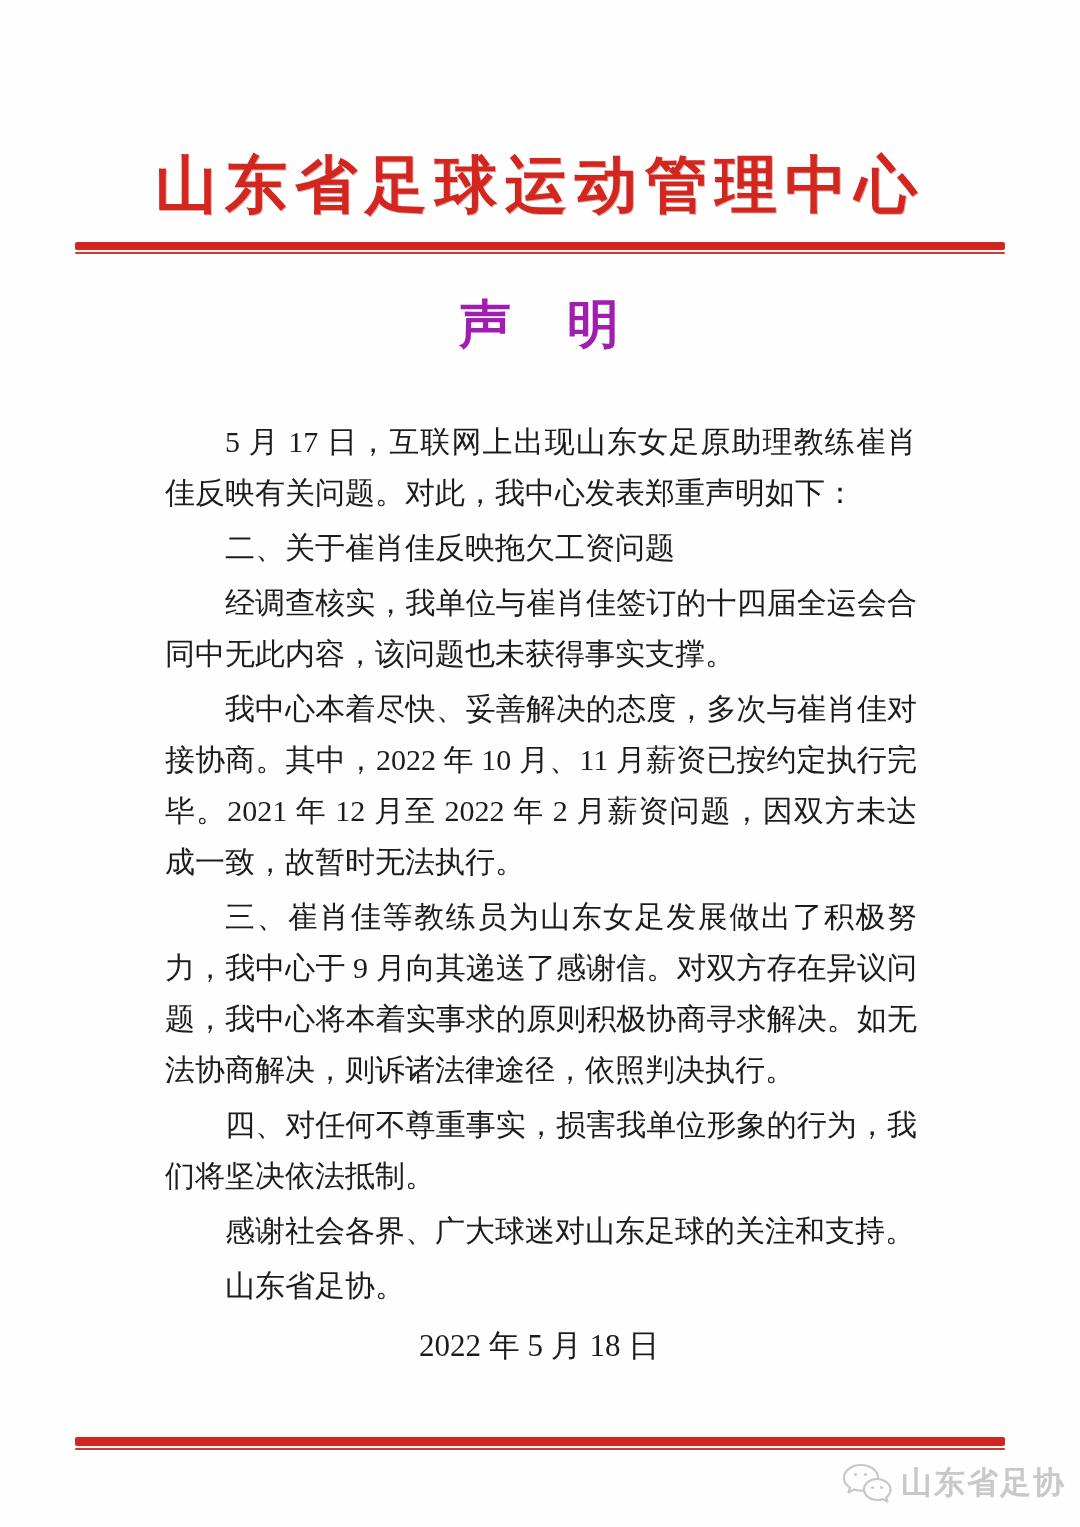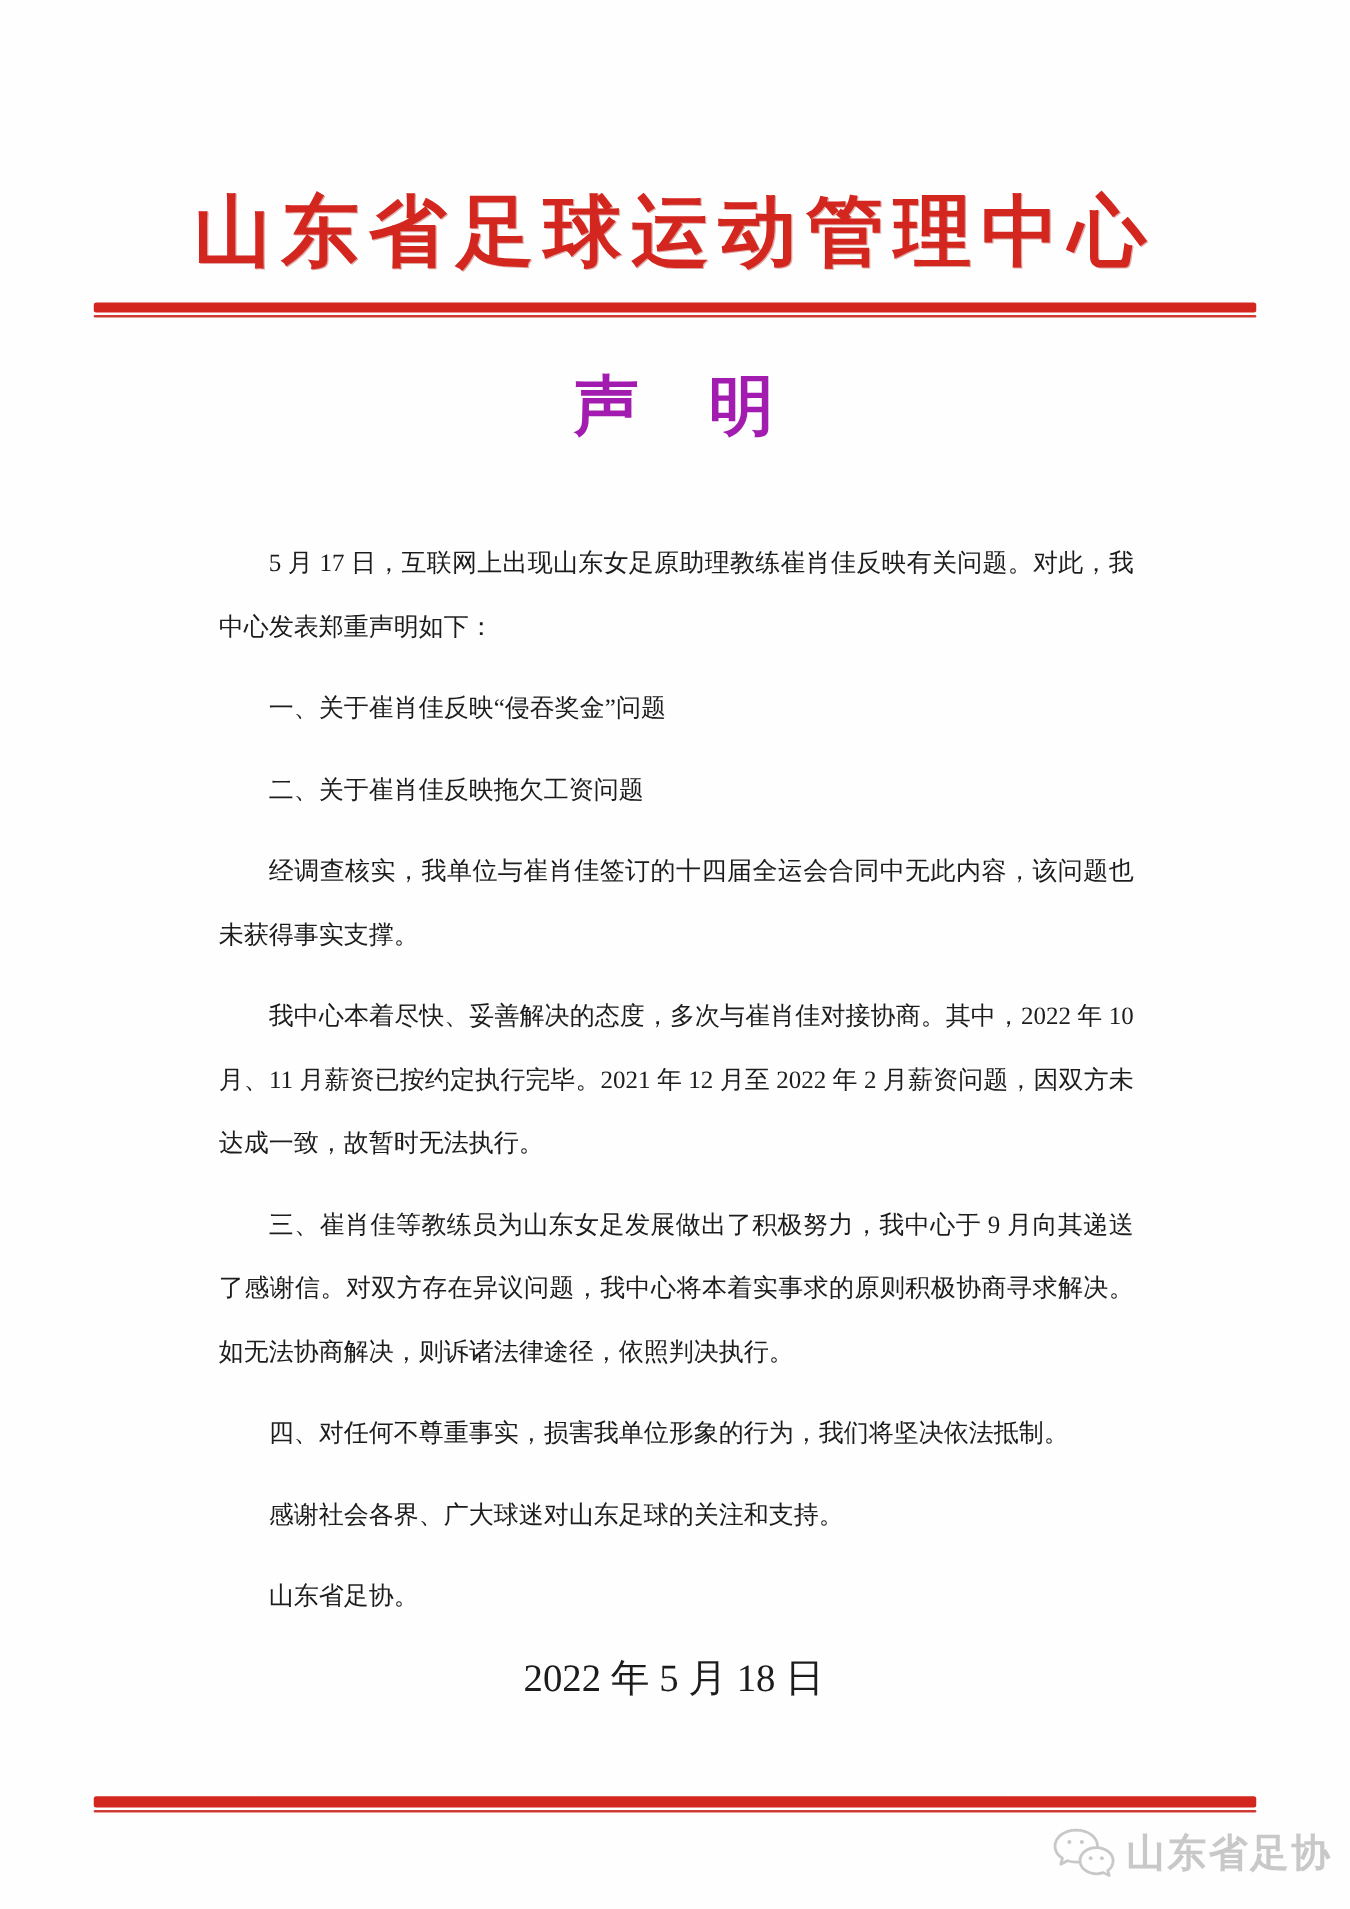--- a/index.html
+++ b/index.html
@@ -67,42 +67,43 @@
   }
   
   .body-block {
     position: absolute;
     top: 412px;
     left: 161px;
     width: 760px;
     color: #1c1c1c;
   }
   .body-block p {
-    margin: 14px;
-    font-size: 20px;
+    margin: 4px;
+    font-size: 30px;
     line-height: 51px;
     text-indent: 2em;
     text-align: justify;
     text-justify: inter-ideograph;
     font-family: Liberation Serif, serif;
   }
   .date-line {
     margin-top: 9px;
     font-size: 31px;
     line-height: 51px;
     text-align: center;
     padding-right: 4px;
     color: #1c1c1c;
   }
   
   .watermark {
     position: absolute;
     top: 1462px;
     right: 14px;
     display: flex;
+    align-items: center;
     gap: 8px;
     color: #c8c8c8;
     font-size: 31px;
     font-weight: bold;
     letter-spacing: 2px;
     white-space: nowrap;
     text-shadow: 0 0 1px rgba(255,255,255,0.8);
   }
   .watermark svg { display: block; }
 </style>
@@ -118,21 +119,20 @@
     <div class="thin"></div>
   </div>
 
   <h1 class="doc-title">声　明</h1>
 
   <div class="body-block">
     <div>
 
         <p>5 月 17 日，互联网上出现山东女足原助理教练崔肖佳反映有关问题。对此，我中心发表郑重声明如下：</p>
 
-        <p>一、关于崔肖佳反映“侵吞奖金”问题</p>
 
         <p>二、关于崔肖佳反映拖欠工资问题</p>
 
         <p>经调查核实，我单位与崔肖佳签订的十四届全运会合同中无此内容，该问题也未获得事实支撑。</p>
 
         <p>我中心本着尽快、妥善解决的态度，多次与崔肖佳对接协商。其中，2022 年 10 月、11 月薪资已按约定执行完毕。2021 年 12 月至 2022 年 2 月薪资问题，因双方未达成一致，故暂时无法执行。</p>
 
         <p>三、崔肖佳等教练员为山东女足发展做出了积极努力，我中心于 9 月向其递送了感谢信。对双方存在异议问题，我中心将本着实事求的原则积极协商寻求解决。如无法协商解决，则诉诸法律途径，依照判决执行。</p>
 
         <p>四、对任何不尊重事实，损害我单位形象的行为，我们将坚决依法抵制。</p>

